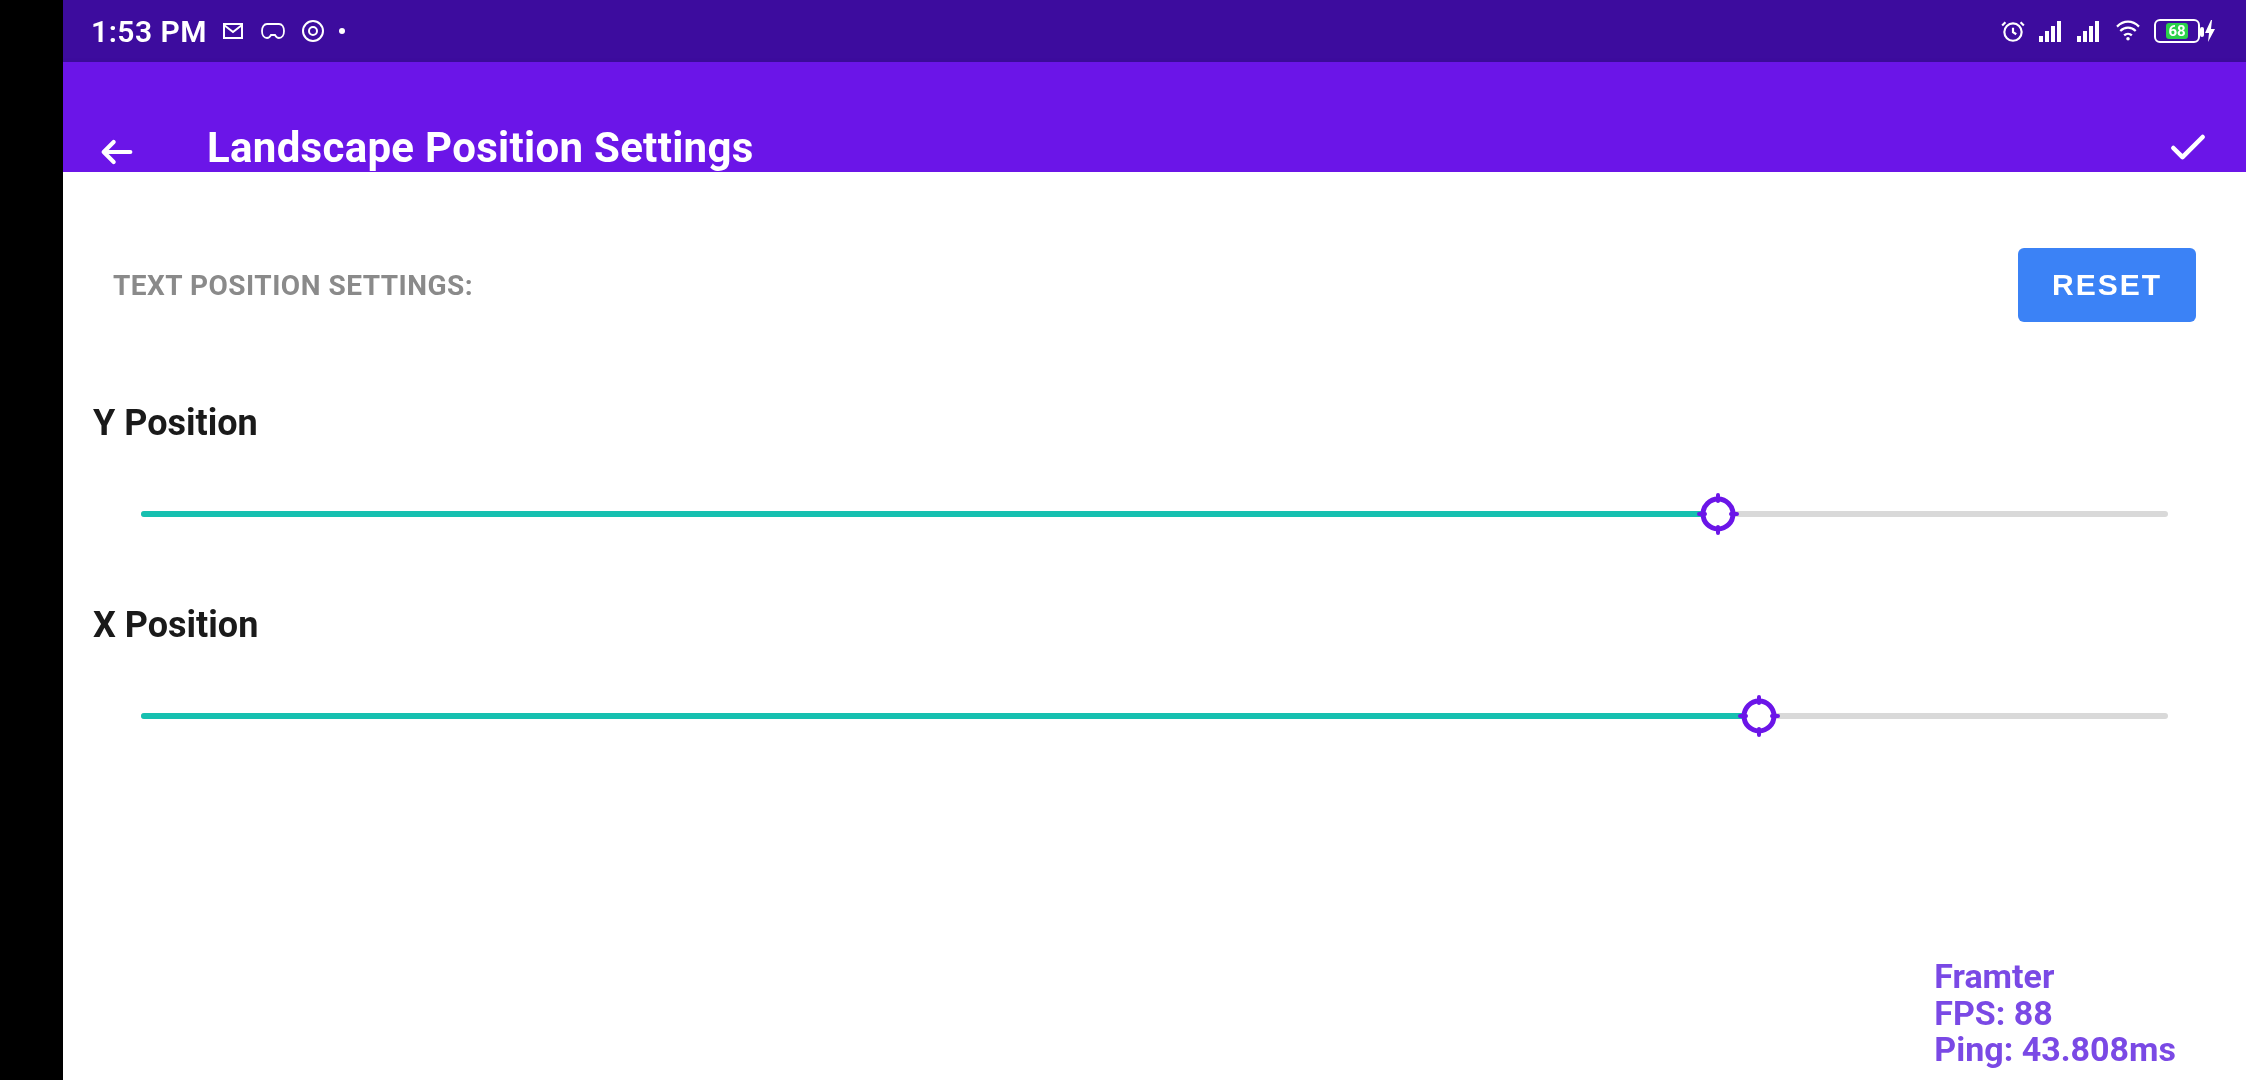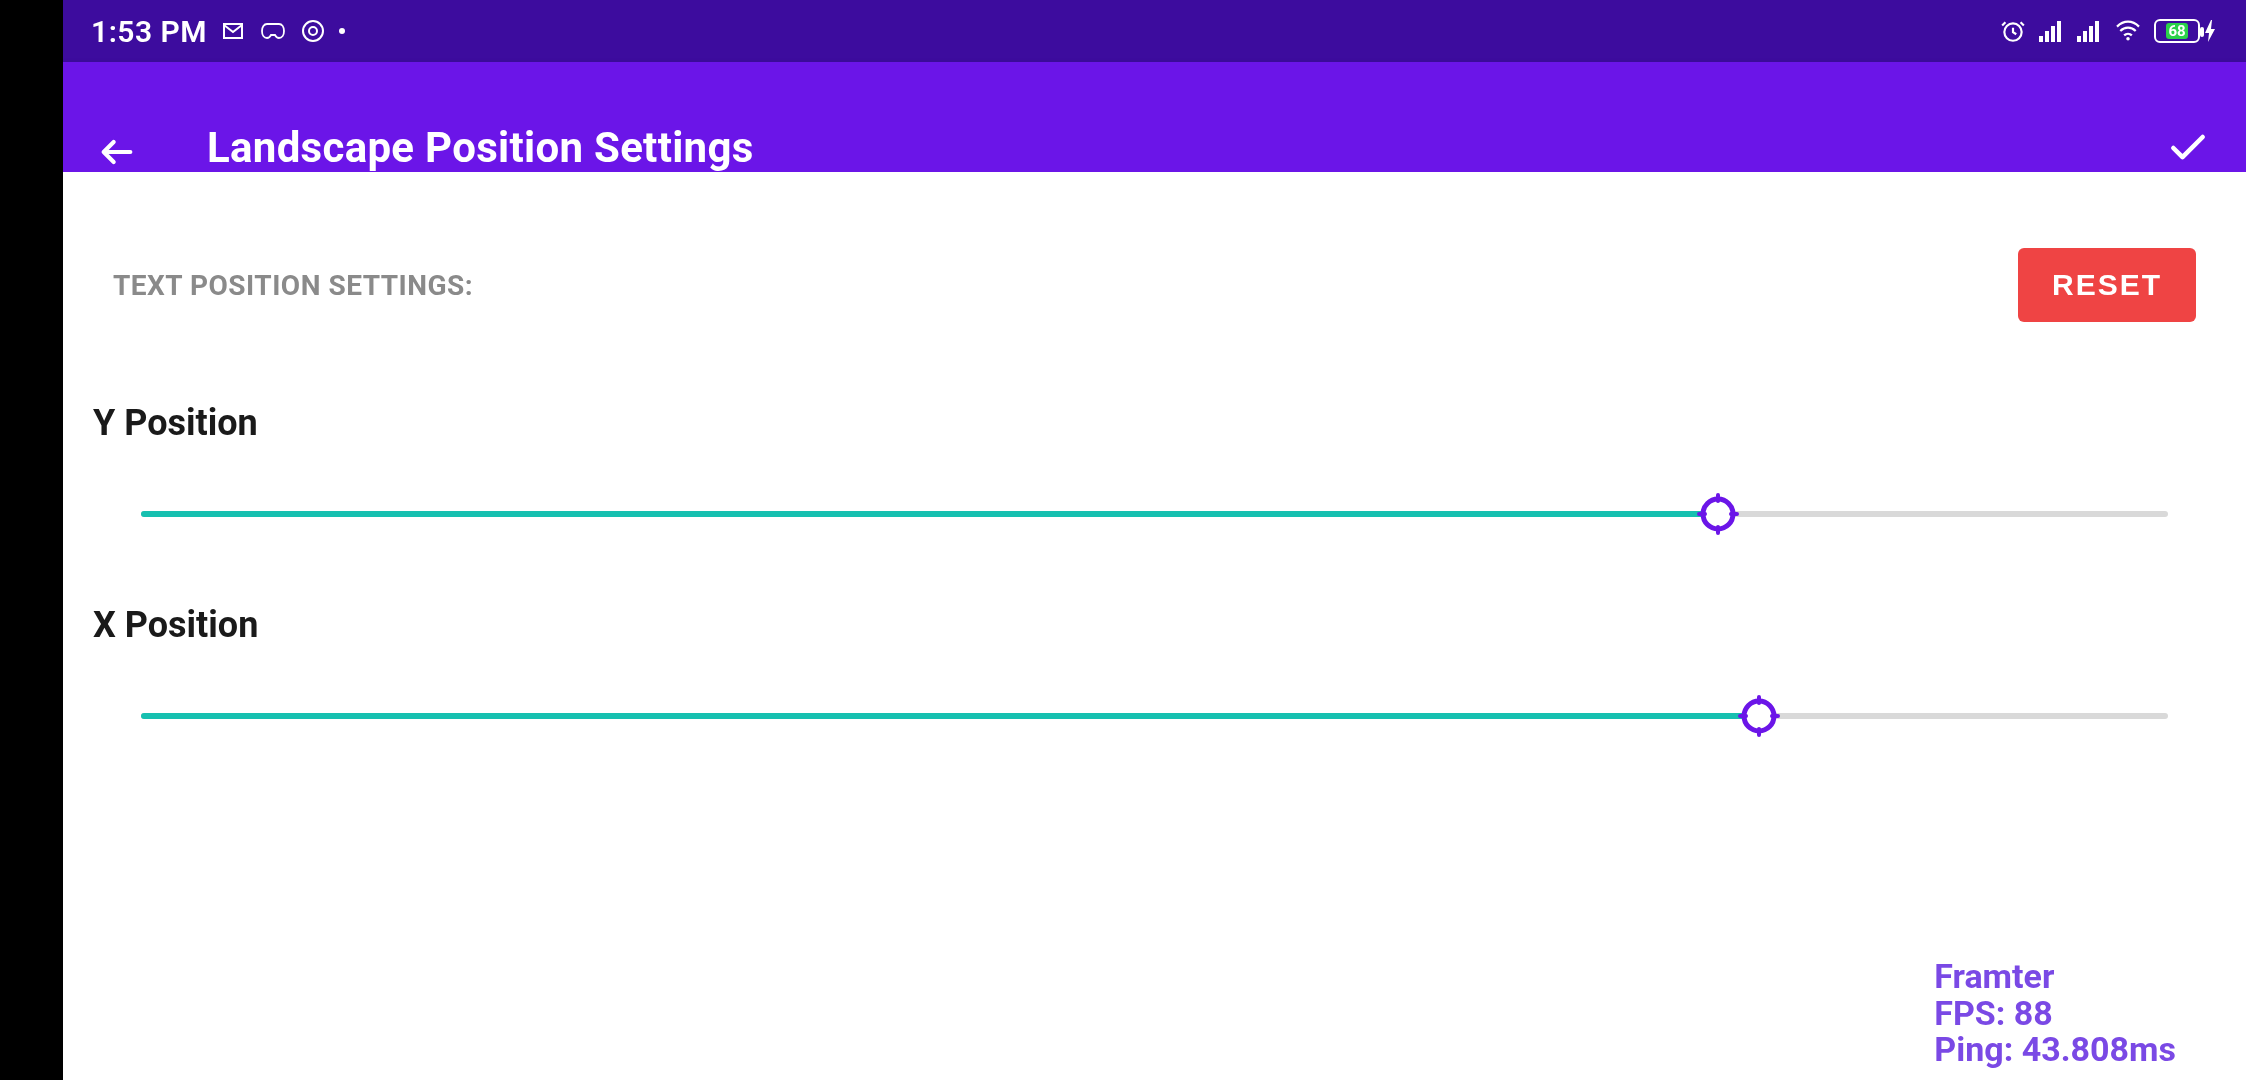--- a/index.html
+++ b/index.html
@@ -27,21 +27,21 @@
   .app-bar { height:110px; background:#6b15e8; color:#fff; display:flex; align-items:flex-end; padding:0 34px; box-shadow: 0 2px 6px rgba(0,0,0,0.15); }
   .app-bar .back { width:40px; height:40px; margin-right:70px; display:flex; align-items:center; justify-content:center; cursor:pointer; }
   .app-bar .title { font-size:42px; font-weight:700; letter-spacing:0.3px; flex:1; }
   .app-bar .confirm { width:48px; height:48px; display:flex; align-items:center; justify-content:center; cursor:pointer; }
 
   
   .content { flex:1; background:#fff; position:relative; padding: 76px 50px 0 50px; }
 
   .section-header { display:flex; align-items:center; justify-content:space-between; margin-bottom:80px; }
   .section-title { font-size:28px; font-weight:700; color:#8a8a8a; letter-spacing:0.5px; }
-  .reset-btn { background:#ef4444; color:#fff; border:none; border-radius:6px; padding:20px 34px; font-size:30px; font-weight:700; letter-spacing:2px; cursor:pointer; }
+  .reset-btn { background:#3b82f6; color:#fff; border:none; border-radius:6px; padding:20px 34px; font-size:30px; font-weight:700; letter-spacing:2px; cursor:pointer; }
 
   .slider-group { margin-bottom:70px; }
   .slider-label { font-size:36px; font-weight:700; color:#1a1a1a; margin-bottom:50px; margin-left:-20px; padding-left:0; }
 
   
   .slider { position:relative; height:40px; margin:0 28px; }
   .track { position:absolute; top:50%; left:0; right:0; height:6px; background:#d9d9d9; transform:translateY(-50%); border-radius:3px; }
   .track-fill { position:absolute; top:50%; left:0; height:6px; background:#16c0b0; transform:translateY(-50%); border-radius:3px; }
   .thumb { position:absolute; top:50%; width:42px; height:42px; transform:translate(-50%,-50%); cursor:grab; }
   .thumb svg { display:block; }

